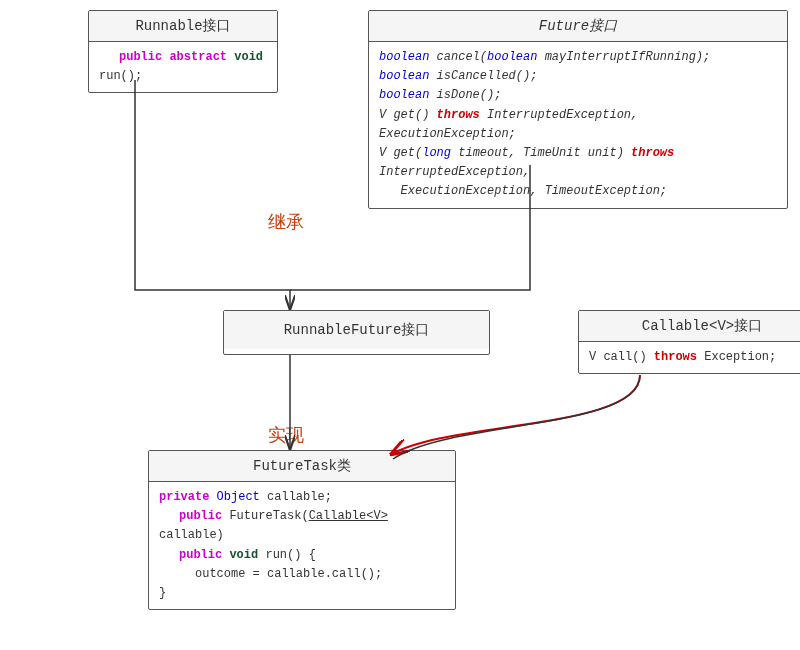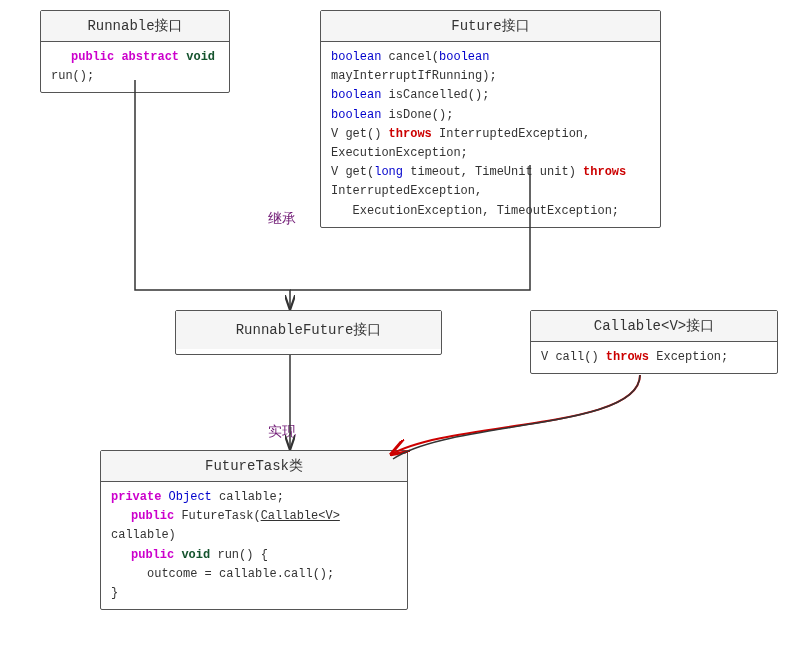--- a/index.html
+++ b/index.html
@@ -15,20 +15,21 @@
       position: relative;
       width: 800px;
       height: 650px;
       background: #fff;
     }
     .box {
       position: absolute;
       border: 1.5px solid #555;
       background: #fff;
       border-radius: 2px;
+      margin-left: 48px;
     }
     .box-title {
       text-align: center;
       font-family: 'Courier New', Courier, monospace;
       font-size: 14px;
       color: #333;
       padding: 6px 10px;
       border-bottom: 1.5px solid #555;
       background: #f5f5f5;
     }
@@ -43,22 +44,22 @@
     .kw-private { color: #cc00cc; font-weight: bold; }
     .kw-abstract { color: #cc00cc; font-weight: bold; }
     .kw-void { color: #14532d; font-weight: bold; }
     .kw-boolean { color: #0000cc; }
     .kw-throws { color: #cc0000; font-weight: bold; }
     .kw-long { color: #0000cc; }
     .kw-object { color: #0000cc; }
     .underline { text-decoration: underline; }
     .label-cn {
       font-family: 'SimSun', '宋体', sans-serif;
-      font-size: 14px;
-      color: #701a75;
+      font-size: 18px;
+      color: #c2410c;
       position: absolute;
       text-align: left;
     }
     svg.arrows {
       position: absolute;
       top: 0; left: 0;
       width: 800px;
       height: 650px;
       pointer-events: none;
     }
@@ -68,21 +69,21 @@
 
 <div class="diagram-container">
 
   <div class="box" style="left:40px; top:10px; width:190px;">
     <div class="box-title">Runnable接口</div>
     <div class="box-body">
       <span class="kw-public">public </span><span class="kw-abstract">abstract </span><span class="kw-void">void </span><span>run();</span>
     </div>
   </div>
 
-  <div class="box" style="left:320px; top:10px; width:341px;">
+  <div class="box" style="left:320px; top:10px; width:420px;font-style:italic;">
     <div class="box-title">Future接口</div>
     <div class="box-body">
       <span class="kw-boolean">boolean </span><span>cancel(<span class="kw-boolean">boolean </span>mayInterruptIfRunning);</span><br>
       <span class="kw-boolean">boolean </span><span>isCancelled();</span><br>
       <span class="kw-boolean">boolean </span><span>isDone();</span><br>
       <span>V get() <span class="kw-throws">throws</span> InterruptedException, ExecutionException;</span><br>
       <span>V get(<span class="kw-long">long</span> timeout, TimeUnit unit) <span class="kw-throws">throws</span> InterruptedException,</span><br>
       <span>&nbsp;&nbsp;&nbsp;ExecutionException, TimeoutException;</span>
     </div>
   </div>

